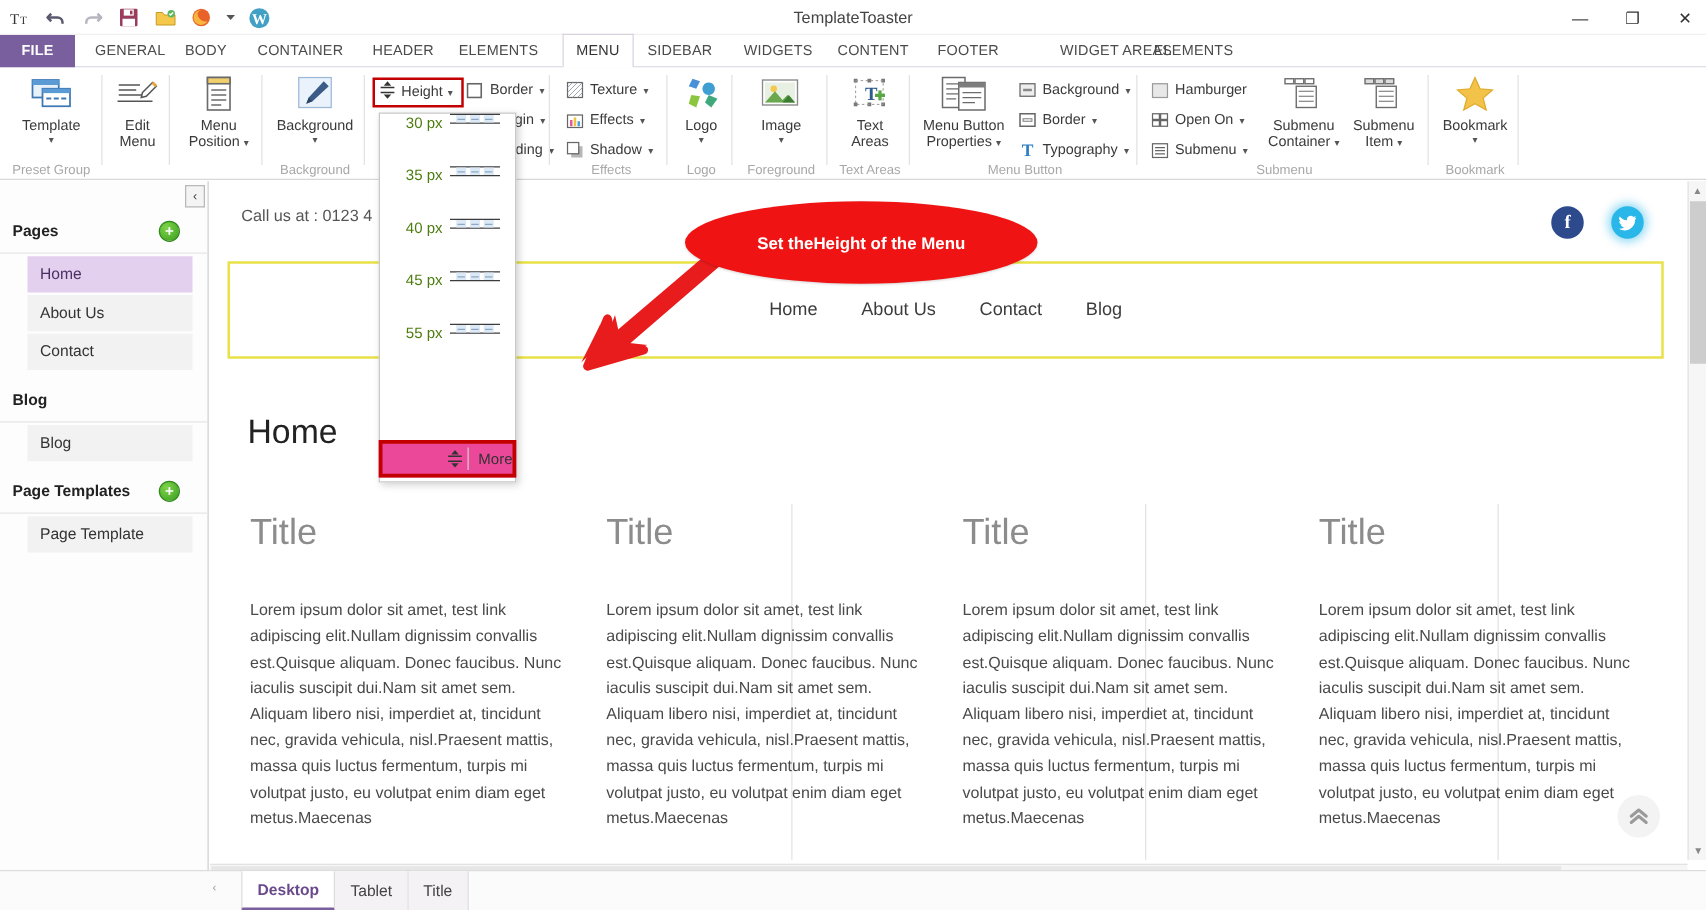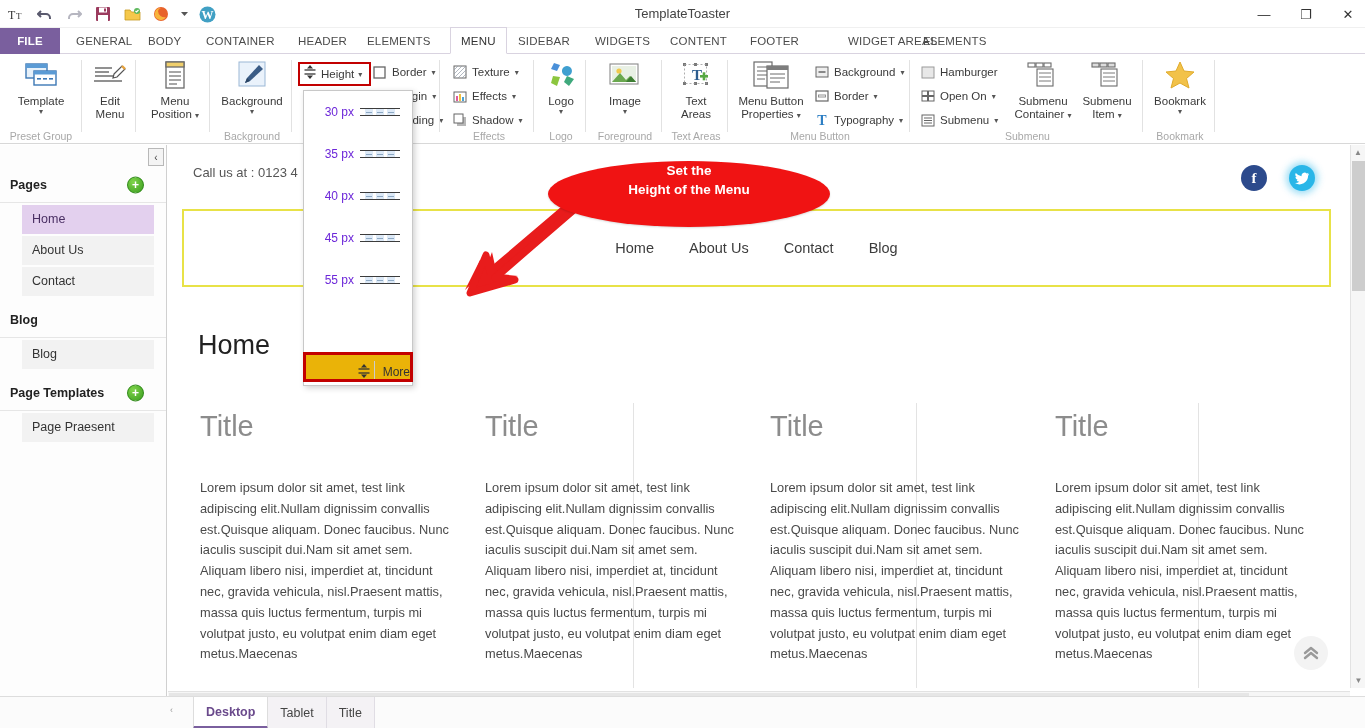--- a/index.html
+++ b/index.html
@@ -173,44 +173,44 @@
     position:absolute; left:298px; top:62px; width:73px; height:24px;
     border:2px solid #c20000; background:#fff; z-index:30;
     display:flex; align-items:center; gap:4px; padding-left:3px; cursor:pointer;
   }
   .dropdown {
     position:absolute; left:303px; top:90px; width:110px; height:296px;
     background:#fff; border:1px solid #c8c8c8; z-index:28;
     box-shadow:2px 2px 6px rgba(0,0,0,.18);
   }
   .dd-item {
-    position:relative; height:42px; display:flex; align-items:center;
-    font-size:12px; color:#6d28d9; cursor:pointer;
+    position:relative; height:42px; display:flex; align-items:flex-start;
+    font-size:12px; color:#4d7c0f; cursor:pointer;
   }
   .dd-item .lab { width:56px; text-align:right; padding-right:6px; }
   .dd-item .prev { width:40px; display:flex; flex-direction:column; justify-content:center; gap:0px; }
   .prev .line { height:1px; background:#3c3c3c; }
   .prev .band { display:flex; gap:3px; justify-content:center; align-items:center; }
   .prev .band span { display:block; height:6px; width:8px; background:#dce9f7; border:0; position:relative; }
   .prev .band span::after { content:""; position:absolute; left:1px; right:1px; top:50%; height:1px; background:#8ea9c4; }
 
   .more-wrap {
     position:absolute; left:303px; top:352px; width:110px; height:30px;
-    border:3px solid #c20000; background:#eab308; z-index:31;
-    display:flex; align-items:flex-end;padding-left:48px;
+    border:3px solid #c20000; background:#ec4899; z-index:31;
+    display:flex; align-items:center;padding-left:48px;
   }
   .more-wrap .mic { width:28px; display:flex; align-items:center; justify-content:center; }
   .more-wrap .mdiv { width:1px; height:18px; background:#ccc; }
   .more-wrap .mlab { padding-left:8px; font-size:12px; color:#333; }
 
   
   .callout {
     position:absolute; left:548px; top:161px; width:282px; height:66px;
     background:#f01313; border-radius:50%;
-    display:flex; flex-direction:column; align-items:center; 
+    display:flex; flex-direction:row; align-items:center; justify-content:center;
     z-index:25; box-shadow:0 1px 2px rgba(0,0,0,.15);
   }
   .callout span { color:#fff; font-size:13.5px; font-weight:bold; line-height:19px; text-align:center; }
   .arrow-svg { position:absolute; left:440px; top:190px; z-index:24; }
 </style>
 </head>
 <body>
 
 <div id="app">
 
@@ -704,21 +704,21 @@
     </div>
     <div>
       <div class="pg-item">Blog</div>
     </div>
 
     <div class="sec-header" style="margin-top:6px">
       <span>Page Templates</span>
       <span class="plus">+</span>
     </div>
     <div>
-      <div class="pg-item">Page Praesent</div>
+      <div class="pg-item">Page Template</div>
     </div>
   </div>
   <div class="collapse-btn">‹</div>
 
   <div class="canvas">
     <div class="callbar">Call us at : 0123 4</div>
 
     <div class="socials">
       <div class="soc fb">f</div>
       <div class="soc tw">

